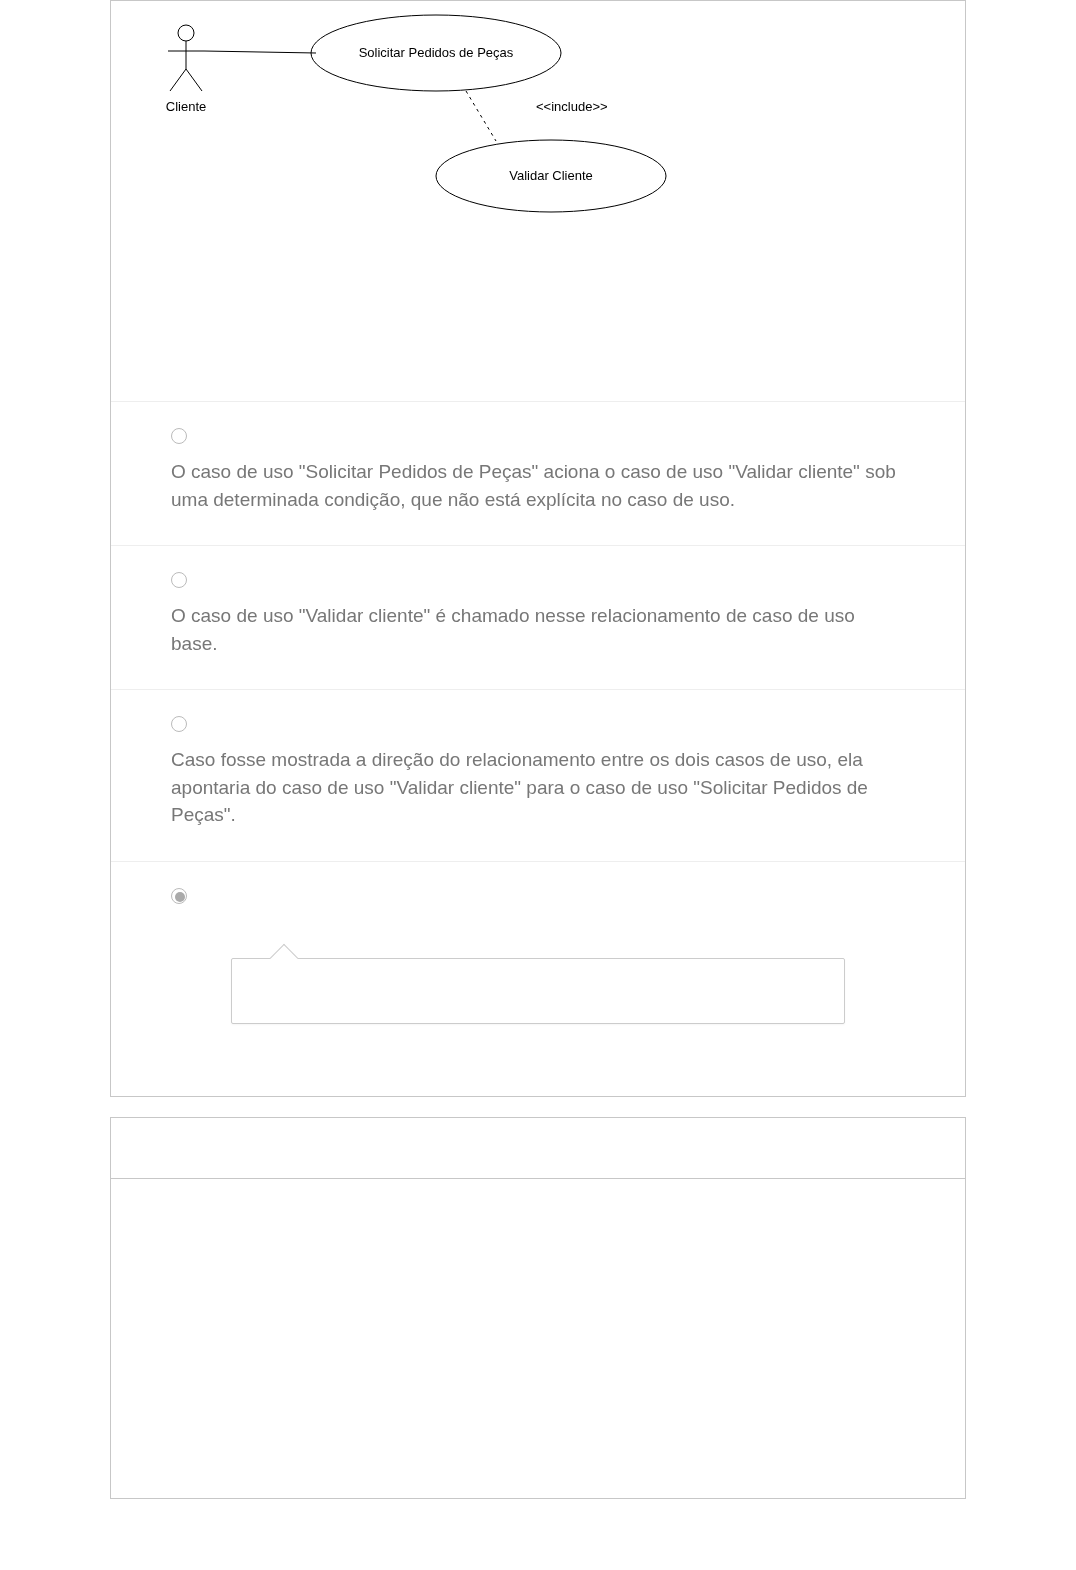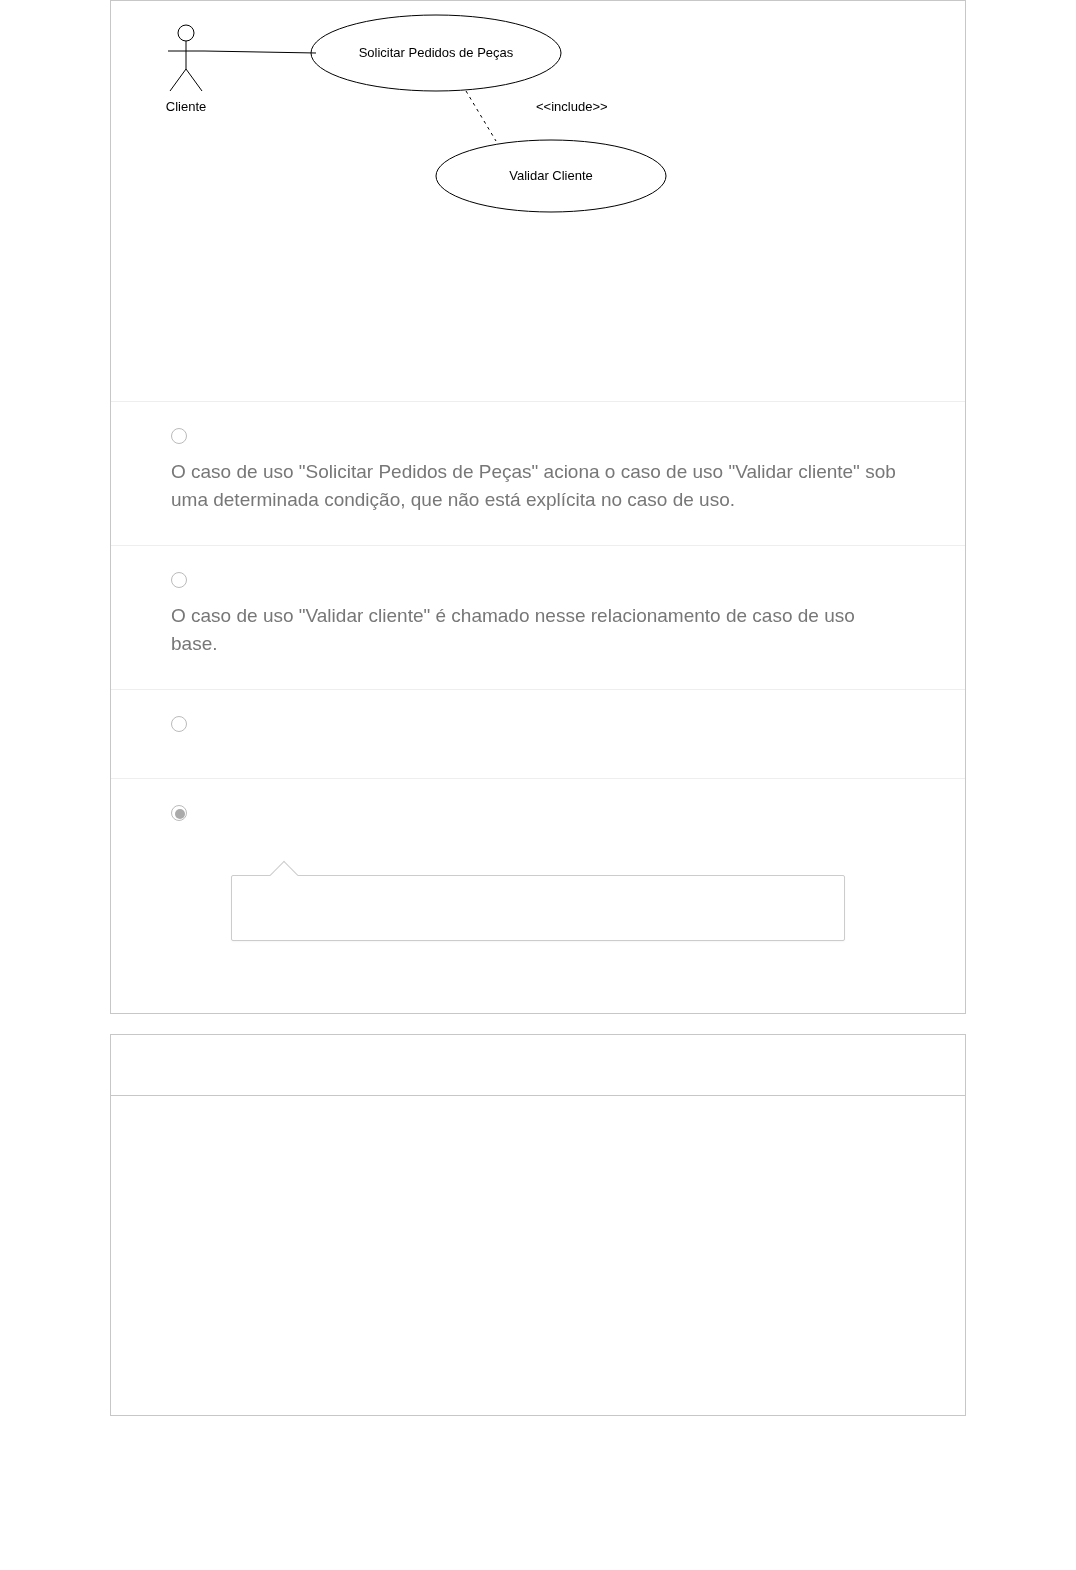--- a/index.html
+++ b/index.html
@@ -130,20 +130,21 @@
       <div class="opt-text">O caso de uso "Solicitar Pedidos de Peças" aciona o caso de uso "Validar cliente" sob uma determinada condição, que não está explícita no caso de uso.</div>
     </div>
 
     <div class="option">
       <span class="radio"></span>
       <div class="opt-text">O caso de uso "Validar cliente" é chamado nesse relacionamento de caso de uso base.</div>
     </div>
 
     <div class="option">
       <span class="radio"></span>
+      <div class="opt-text">Caso fosse mostrada a direção do relacionamento entre os dois casos de uso, ela apontaria do caso de uso "Validar cliente" para o caso de uso "Solicitar Pedidos de Peças".</div>
     </div>
 
     <div class="option">
       <span class="radio selected"></span>
       <div class="opt-text"></div>
 
       <div class="feedback-box">
         <div class="feedback-arrow"></div>
         <span></span>
       </div>

